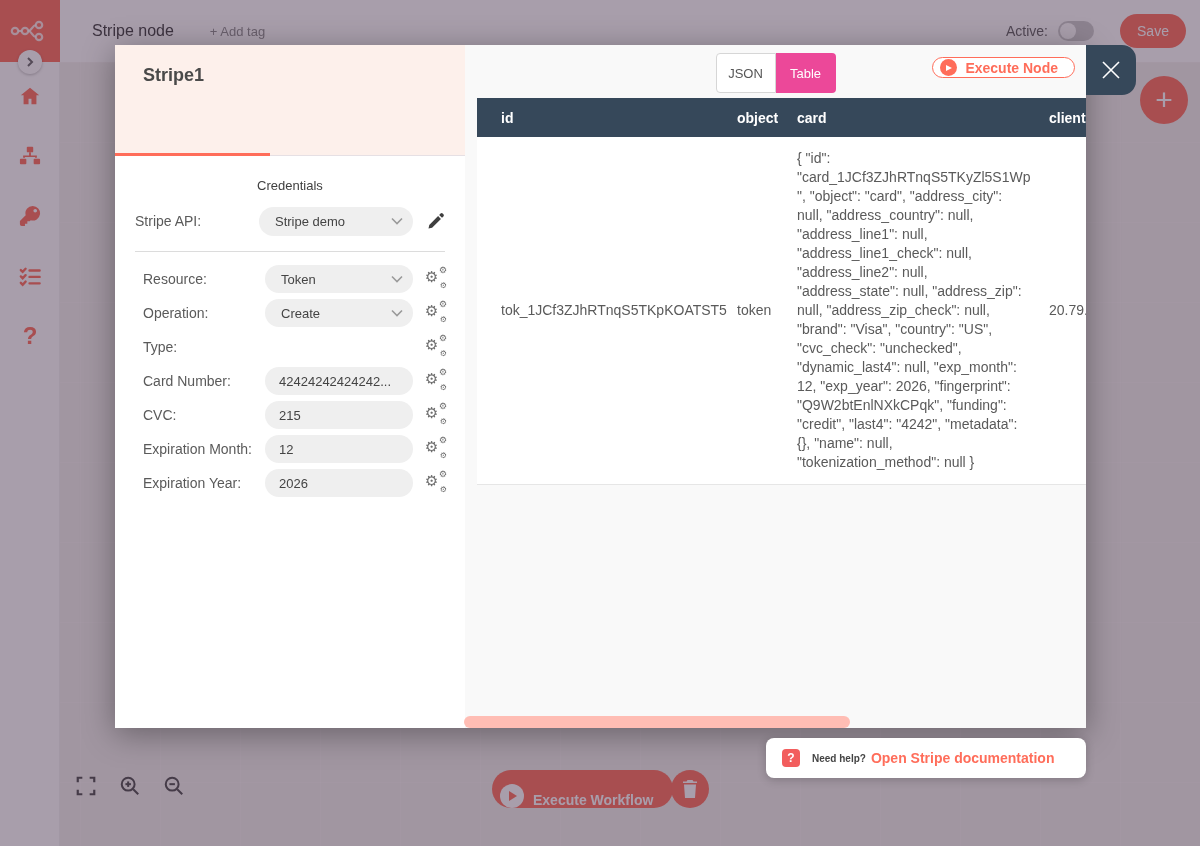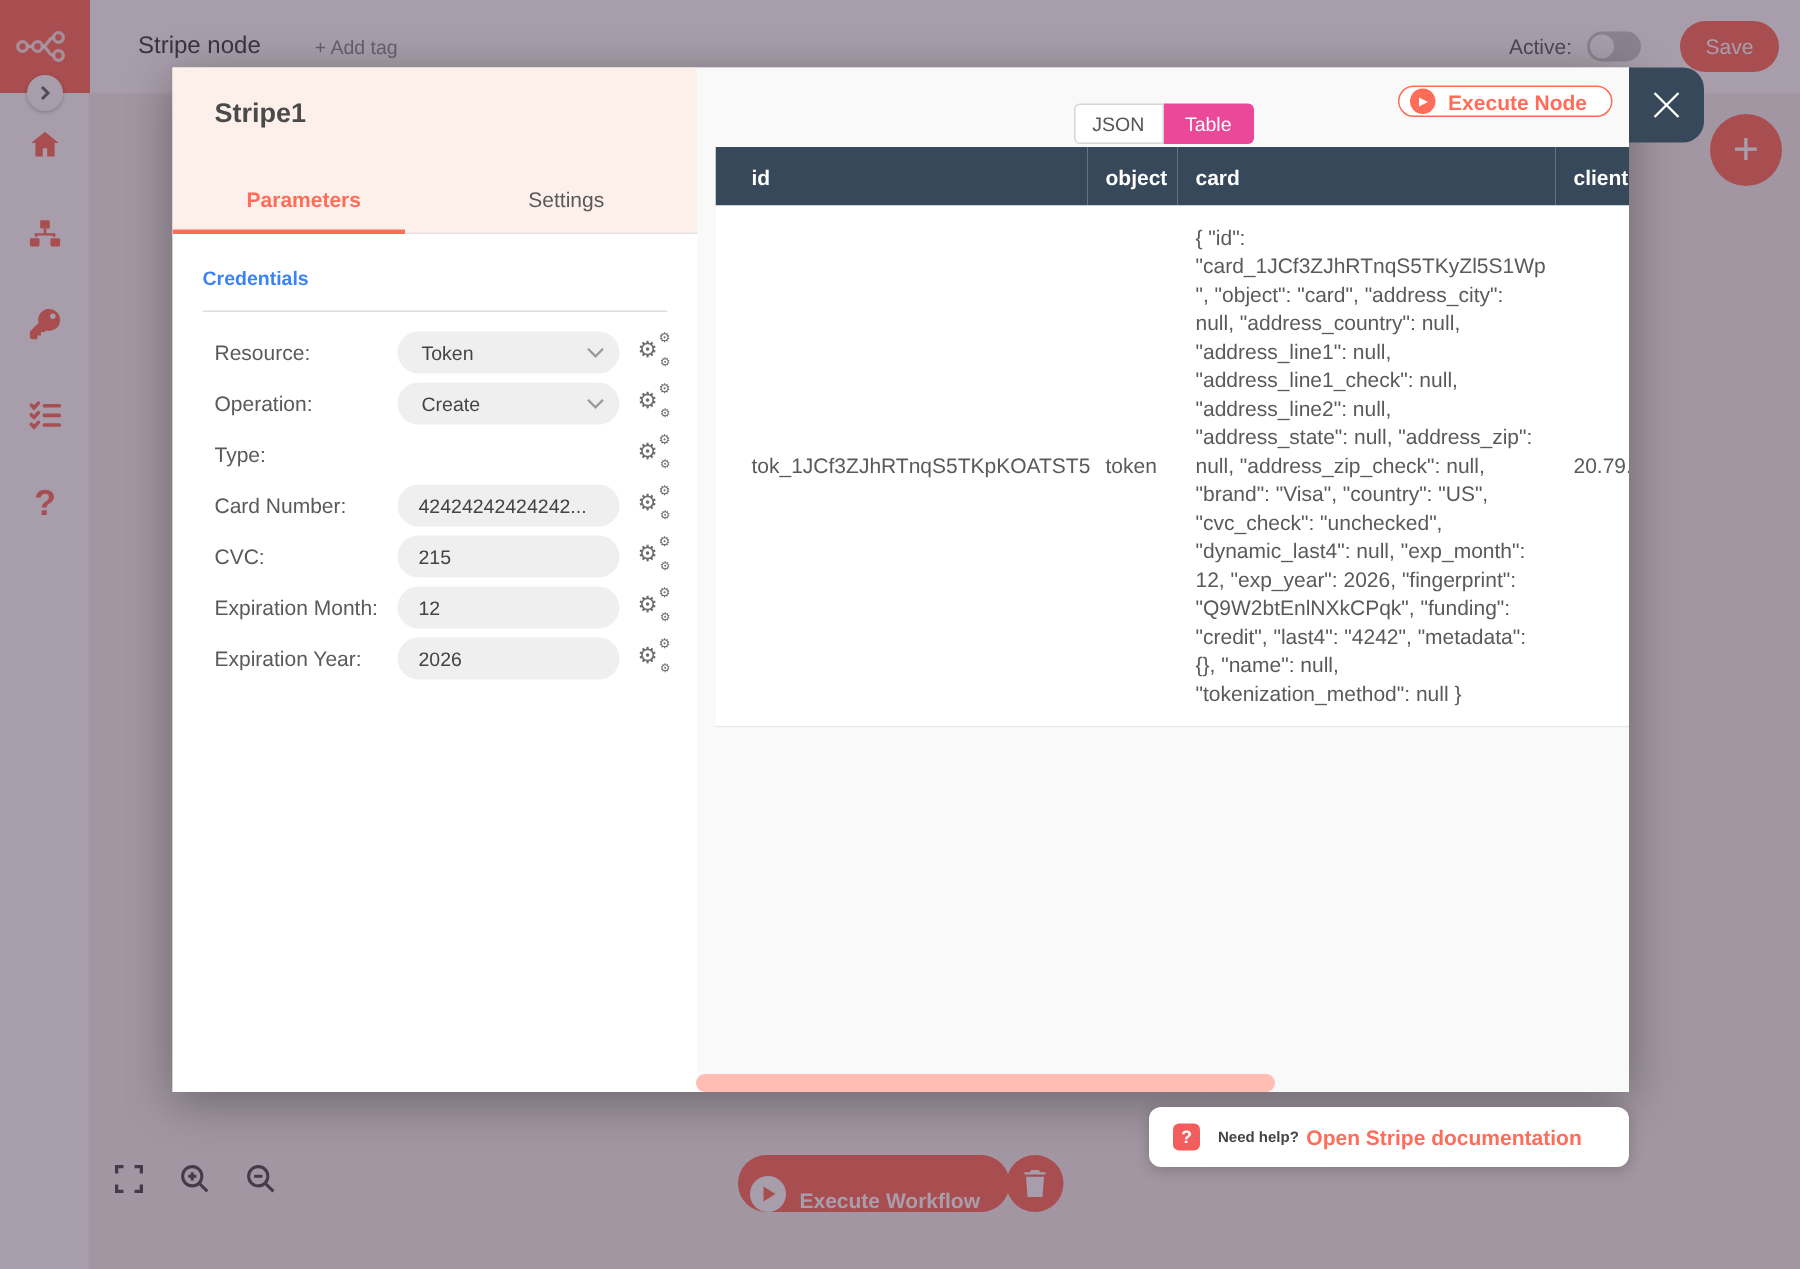--- a/index.html
+++ b/index.html
@@ -51,21 +51,21 @@
     border-radius:0; box-shadow:0 6px 30px rgba(0,0,0,0.35); overflow:hidden; }
   .left-panel { position:absolute; left:0; top:0; width:350px; height:100%; background:#ffffff; }
   .lp-header { height:111px; background:#fdf0eb; position:relative; border-bottom:1px solid #e6e0e4; }
   .node-title { position:absolute; left:28px; top:20px; font-size:18px; font-weight:600; color:#4a4a4a; }
   .tabs { position:absolute; left:0; bottom:0; width:100%; height:44px; display:flex; }
   .tab { flex:1; display:flex; align-items:center; justify-content:center; font-size:14px; color:#5a5a5a; }
   .tab.active { color:#ff6d5a; font-weight:bold; }
   .tab-underline { position:absolute; left:0; bottom:-1px; width:155px; height:3px; background:#ff6d5a; }
 
   .lp-content { padding:22px 20px 0 20px; }
-  .cred-heading { font-size:13px; font-weight:bold; color:#3b82f6; }
+  .cred-heading { font-size:13px; font-weight:normal; color:#404040;text-align:center; }
   .cred-row { display:flex; align-items:center; margin-top:12px; height:32px; }
   .cred-row .f-label { flex:1; }
   .f-label { font-size:14px; color:#5a5a5a; }
   .pill { background:#efefef; border-radius:15px; height:29px; display:flex; align-items:center;
     padding:0 10px 0 16px; font-size:13px; color:#444; }
   .pill.select { justify-content:space-between; }
   .pill-w154 { width:154px; }
   .pill-w148 { width:148px; height:28px; }
   .pencil { width:18px; height:18px; margin-left:14px; color:#3f3f3f; }
   .divider { border-top:1px solid #dcdcdc; margin:14px 0 10px 0; }
@@ -78,21 +78,21 @@
   .chev-down { width:12px; height:8px; color:#9a9a9a; flex:none; }
   input.pill-input { border:none; outline:none; background:#efefef; border-radius:15px; width:148px; height:28px;
     padding:0 14px; font-size:13px; color:#444; font-family:"Liberation Sans",sans-serif; }
 
   .right-panel { position:absolute; left:350px; top:0; right:0; height:100%; background:#f9f9f9; }
   .rp-header { position:relative; height:53px; }
   .items-group { position:absolute; left:12px; top:0; height:53px; display:flex; align-items:center; }
   .items-label { font-size:14px; font-weight:bold; color:#444; }
   .info-circle { width:16px; height:16px; border-radius:50%; background:#f25d5d; color:#fff; font-size:11px; font-weight:bold;
     display:flex; align-items:center; justify-content:center; margin-left:10px; font-family:"DejaVu Sans",sans-serif; }
-  .view-toggle { position:absolute; left:50%; transform:translateX(-50%); top:24px; display:flex; height:27px; }
+  .view-toggle { position:absolute; left:50%; transform:translateX(-50%); top:8px; display:flex; height:40px; }
   .vt-btn { width:60px; display:flex; align-items:center; justify-content:center; font-size:13px; }
   .vt-json { background:#fff; border:1px solid #d6d6d6; border-radius:4px 0 0 4px; color:#555; }
   .vt-table { background:#ec4899; border-radius:0 4px 4px 0; color:#fff; }
   .exec-node { position:absolute; right:11px; top:12px; height:21px; border-radius:15px; background:#fff;
     border:1px solid #ff6d5a; display:flex; align-items:center; padding:0 16px 0 7px; }
   .play-circle-red { width:17px; height:17px; border-radius:50%; background:#ff6d5a; display:flex; align-items:center; justify-content:center; margin-right:8px; }
   .tri-white { width:0; height:0; border-left:6px solid #fff; border-top:3.5px solid transparent; border-bottom:3.5px solid transparent; margin-left:1px; }
   .exec-node span { color:#ff6d5a; font-size:14px; font-weight:bold; }
 
   .table-wrap { position:absolute; left:12px; top:53px; right:0; overflow:hidden; }
@@ -216,29 +216,37 @@
       <span>+</span>
     </div>
 
   <div class="overlay"></div>
 
   <div class="modal">
 
     <div class="left-panel">
       <div class="lp-header">
         <div class="node-title">Stripe1</div>
-        <div class="tabs">
-          <div class="tab active">Parameters</div>
-          <div class="tab">Settings</div>
-        </div>
         <div class="tab-underline"></div>
       </div>
 
       <div class="lp-content">
         <div class="cred-heading">Credentials</div>
+        <div class="cred-row">
+          <span class="f-label">Stripe API:</span>
+          <div class="pill select pill-w154">
+            <span>Stripe demo</span>
+            <svg class="chev-down" viewBox="0 0 12 8" fill="none" stroke="currentColor" stroke-width="1.6">
+                <path d="M1 1.5l5 5 5-5"></path>
+              </svg>
+          </div>
+          <svg class="pencil" viewBox="0 0 24 24" fill="currentColor">
+              <path d="M3 17.2 14.8 5.4l3.8 3.8L6.8 21 2 22zM16.2 4l1.9-1.9a2 2 0 0 1 2.8 0l1 1a2 2 0 0 1 0 2.8L20 7.8z"></path>
+            </svg>
+        </div>
         <div class="divider"></div>
 
         <div class="field-row">
           <span class="f-label">Resource:</span>
           <div class="pill select pill-w148">
             <span>Token</span>
             <svg class="chev-down" viewBox="0 0 12 8" fill="none" stroke="currentColor" stroke-width="1.6">
                 <path d="M1 1.5l5 5 5-5"></path>
               </svg>
           </div>

